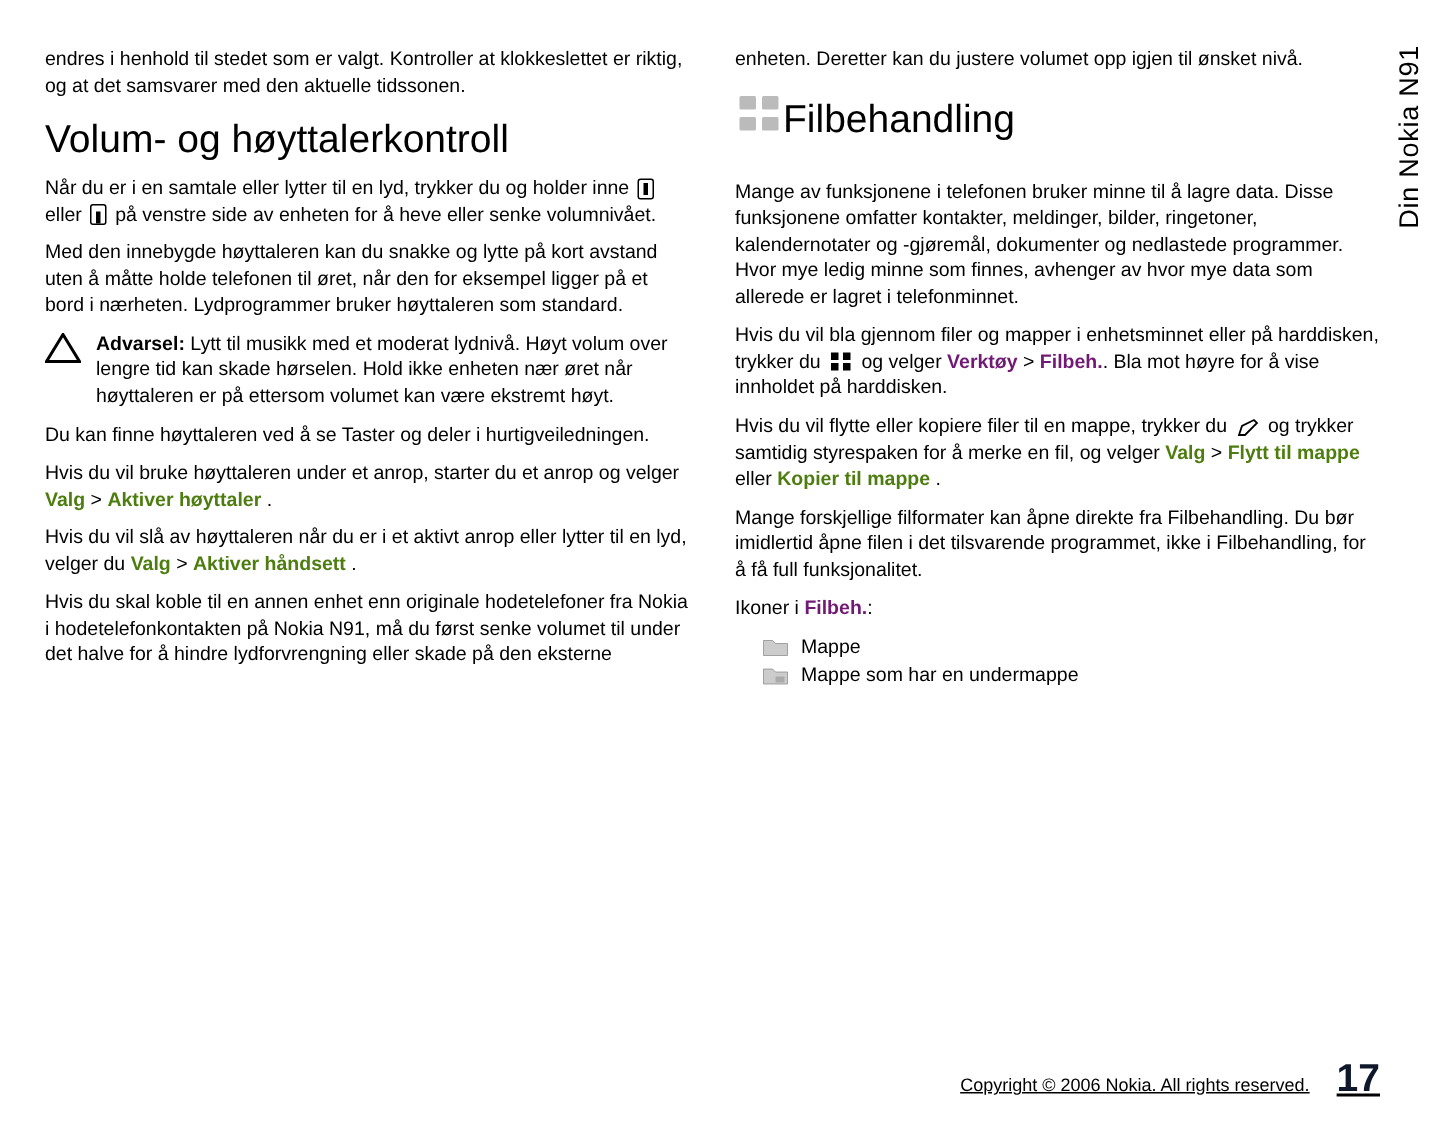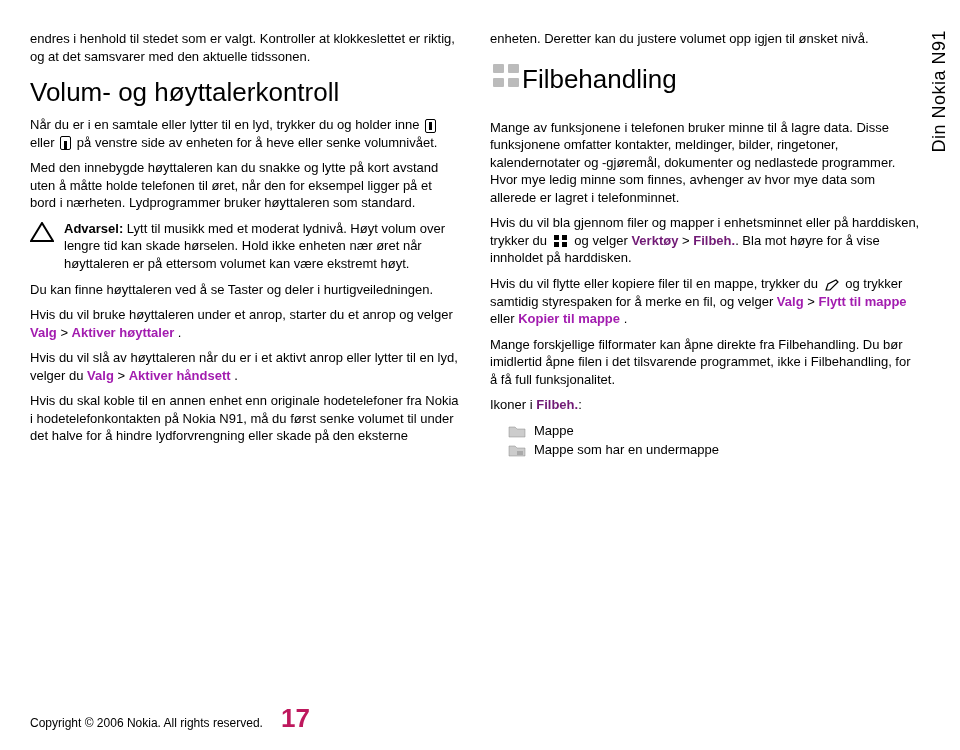--- a/index.html
+++ b/index.html
@@ -59,21 +59,21 @@
     margin-bottom: 8px;
   }
   .warning-triangle {
     flex-shrink: 0;
     width: 24px;
     height: 20px;
     margin-top: 2px;
   }
   .warning-text { flex: 1; }
   .bold { font-weight: bold; }
-  .blue { color: #a21caf; font-weight: bold; }
+  .blue { color: #4d7c0f; font-weight: bold; }
   .red { color: #701a75; font-weight: bold; }
   .section-with-icon {
     display: flex;
     margin: 8px 0 12px 0;
     align-items: flex-start;
   }
   .section-icon {
     width: 32px;
     height: 32px;
     flex-shrink: 0;
@@ -114,28 +114,29 @@
     font-size: 18px;
     font-weight: normal;
     letter-spacing: 0.5px;
   }
   .footer {
     position: absolute;
     bottom: 16px;
     right: 40px;
     left: 30px;
     display: flex;
-    justify-content: flex-start;
+    justify-content: flex-end;
     align-items: baseline;
     gap: 18px;
     font-size: 12px;
+    text-decoration: underline;
   }
   .page-num {
     font-size: 26px;
-    color: #be185d;
+    color: #0f172a;
     font-weight: bold;
   }
 </style>
 </head>
 <body>
 
 <div class="columns">
 
   <div class="col">
     <p>endres i henhold til stedet som er valgt. Kontroller at klokkeslettet er riktig, og at det samsvarer med den aktuelle tidssonen.</p>

